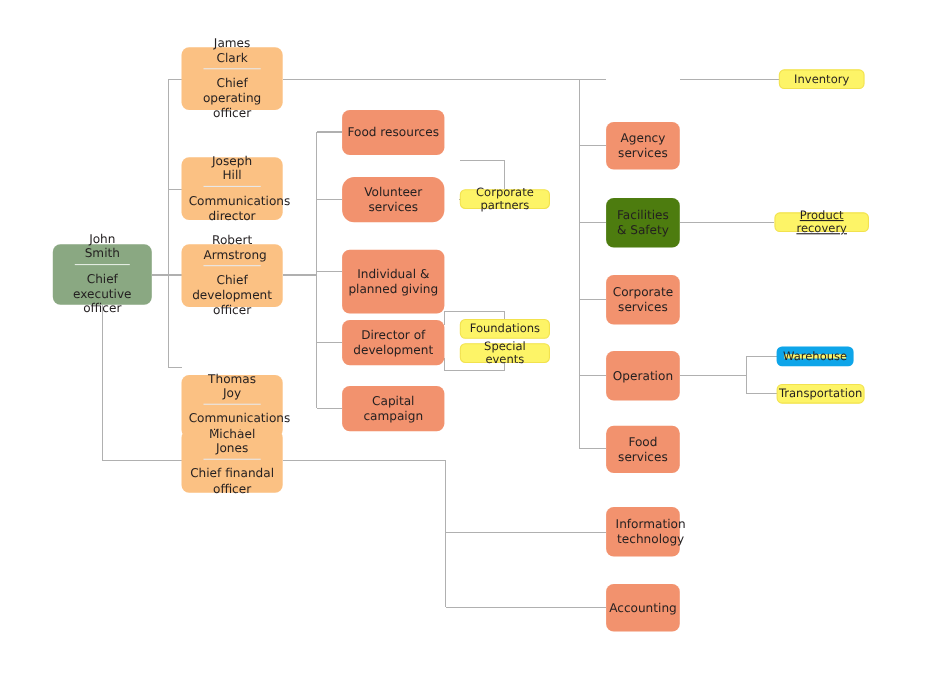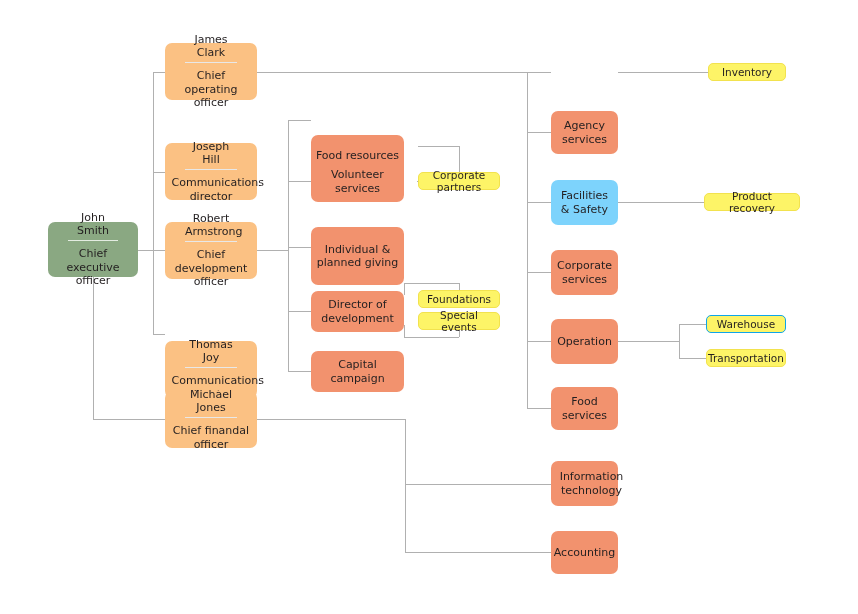--- a/index.html
+++ b/index.html
@@ -157,46 +157,46 @@
   <div class="node person" style="left:165px; top:305px; width:92px; height:57px; background:#fbc183;margin-top:36px;">
     <div class="nm">Thomas Joy</div>
     <div class="ti">Communications director</div>
   </div>
 
   <div class="node person" style="left:165px; top:391px; width:92px; height:57px; background:#fbc183;">
     <div class="nm">Michael Jones</div>
     <div class="ti">Chief finandal officer</div>
   </div>
 
-  <div class="node plain" style="left:311px; top:100px; width:93px; height:41px; background:#f2926e;margin-top:35px;">
+  <div class="node plain" style="left:311px; top:100px; width:93px; height:41px; background:#f2926e;">
     <div class="lbl">Food resources</div>
   </div>
 
-  <div class="node plain" style="left:311px; top:161px; width:93px; height:41px; background:#f2926e;">
+  <div class="node plain" style="left:311px; top:161px; width:93px; height:41px; background:#f2926e;border-radius:11px;">
     <div class="lbl">Volunteer services</div>
   </div>
 
   <div class="node plain" style="left:311px; top:227px; width:93px; height:58px; background:#f2926e;">
     <div class="lbl">Individual &amp; planned giving</div>
   </div>
 
   <div class="node plain" style="left:311px; top:291px; width:93px; height:41px; background:#f2926e;">
     <div class="lbl">Director of development</div>
   </div>
 
   <div class="node plain" style="left:311px; top:351px; width:93px; height:41px; background:#f2926e;">
     <div class="lbl">Capital campaign</div>
   </div>
 
 
   <div class="node plain" style="left:551px; top:111px; width:67px; height:43px; background:#f2926e;">
     <div class="lbl">Agency services</div>
   </div>
 
-  <div class="node plain" style="left:551px; top:180px; width:67px; height:45px; background:#7dd3fc;">
+  <div class="node plain" style="left:551px; top:180px; width:67px; height:45px; background:#4d7c0f;">
     <div class="lbl">Facilities &amp; Safety</div>
   </div>
 
   <div class="node plain" style="left:551px; top:250px; width:67px; height:45px; background:#f2926e;">
     <div class="lbl">Corporate services</div>
   </div>
 
   <div class="node plain" style="left:551px; top:319px; width:67px; height:45px; background:#f2926e;">
     <div class="lbl">Operation</div>
   </div>
@@ -222,25 +222,25 @@
   </div>
 
   <div class="node plain sub" style="left:418px; top:312px; width:82px; height:18px; background:#fdf467; border:1px solid #f2e24e;">
     <div class="lbl">Special events</div>
   </div>
 
   <div class="node plain sub" style="left:708px; top:63px; width:78px; height:18px; background:#fdf467; border:1px solid #f2e24e;">
     <div class="lbl">Inventory</div>
   </div>
 
-  <div class="node plain sub" style="left:704px; top:193px; width:96px; height:18px; background:#fdf467; border:1px solid #f2e24e;">
+  <div class="node plain sub" style="left:704px; top:193px; width:86px; height:18px; background:#fdf467; border:1px solid #f2e24e;text-decoration:underline;">
     <div class="lbl">Product recovery</div>
   </div>
 
-  <div class="node plain sub" style="left:706px; top:315px; width:80px; height:18px; background:#fdf467; border:1px solid #0ea5e9;">
+  <div class="node plain sub" style="left:706px; top:315px; width:70px; height:18px; background:#fdf467; border:7px solid #0ea5e9;">
     <div class="lbl">Warehouse</div>
   </div>
 
   <div class="node plain sub" style="left:706px; top:349px; width:80px; height:18px; background:#fdf467; border:1px solid #f2e24e;">
     <div class="lbl">Transportation</div>
   </div>
 
 </div>
 
 </body></html>

